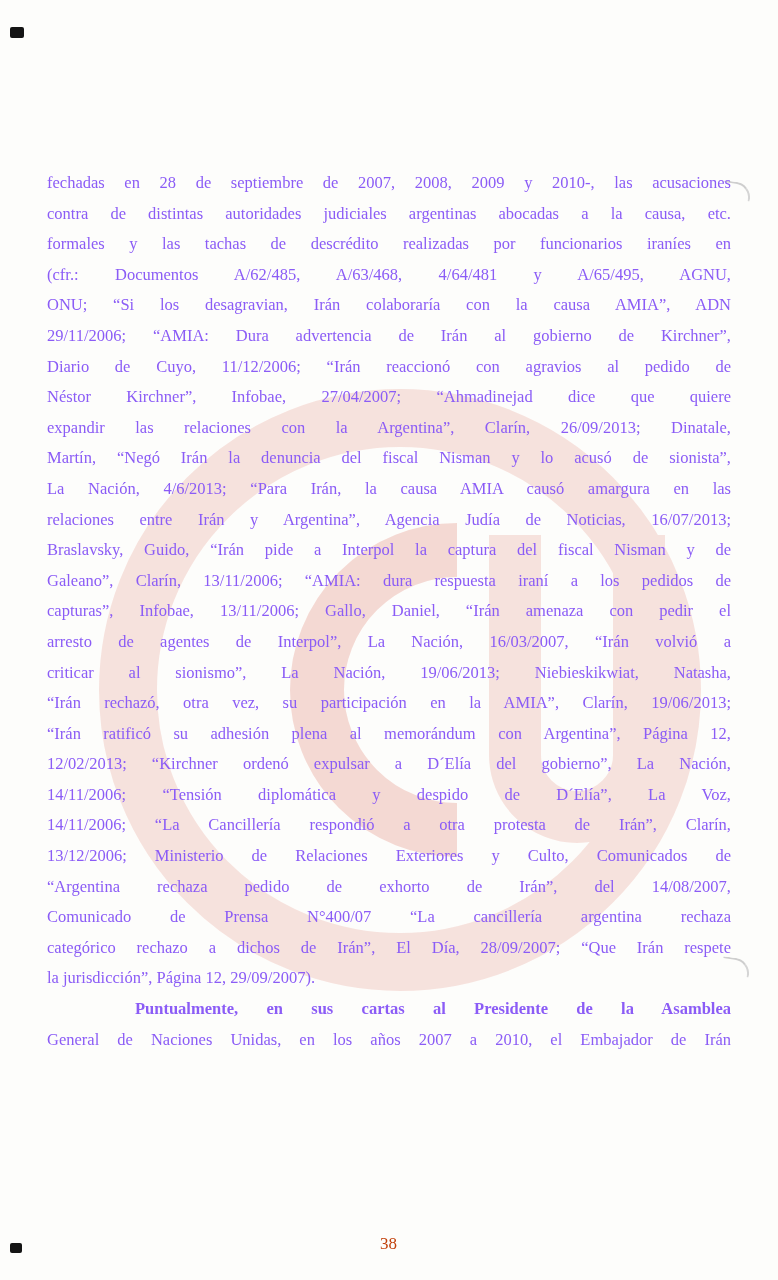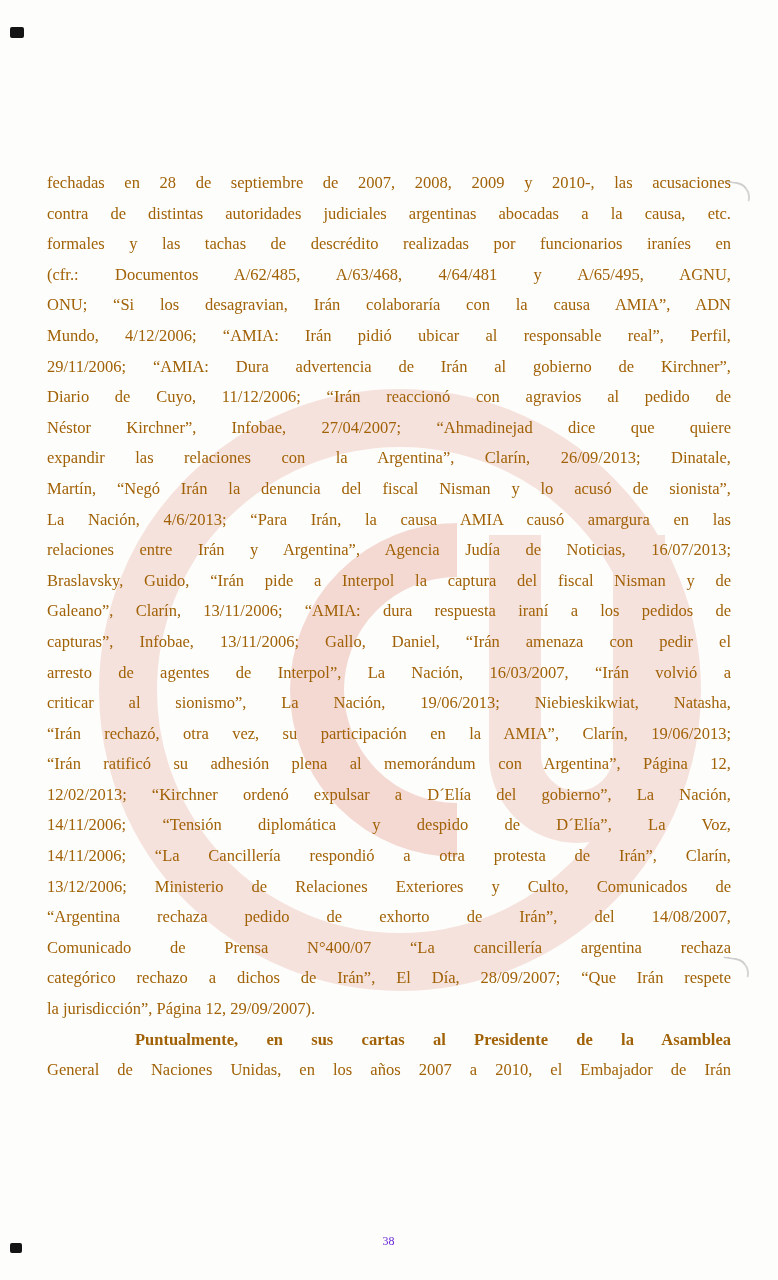--- a/index.html
+++ b/index.html
@@ -28,21 +28,21 @@
     z-index: 0;
     opacity: 0.55;
     pointer-events: none;
   }
   .text-block {
     position: absolute;
     left: 47px;
     top: 168px;
     width: 684px;
     z-index: 1;
-    color: #a16207;
+    color: #8b5cf6;
     font-size: 16.5px;
   }
   .paragraph {
     margin: 0;
   }
   .line {
     line-height: 30.6px;
     text-align: justify;
     text-align-last: justify;
   }
@@ -53,22 +53,22 @@
   .line.indent {
     text-indent: 88px;
     font-weight: bold;
   }
   .page-number {
     position: absolute;
     left: 0;
     right: 1px;
     top: 1234px;
     text-align: center;
-    font-size: 12px;
-    color: #6d28d9;
+    font-size: 17px;
+    color: #c2410c;
     z-index: 1;
   }
   .corner-mark {
     position: absolute;
     background: #141414;
     border-radius: 2px;
     z-index: 2;
   }
   .corner-mark.top {
     left: 10px;
@@ -118,21 +118,20 @@
   <div class="curl-artifact upper"></div>
   <div class="curl-artifact lower"></div>
 
   <div class="text-block">
       <div class="paragraph">
         <div class="line">fechadas en 28 de septiembre de 2007, 2008, 2009 y 2010-, las acusaciones</div>
         <div class="line">contra de distintas autoridades judiciales argentinas abocadas a la causa, etc.</div>
         <div class="line">formales y las tachas de descrédito realizadas por funcionarios iraníes en</div>
         <div class="line">(cfr.: Documentos A/62/485, A/63/468, 4/64/481 y A/65/495, AGNU,</div>
         <div class="line">ONU; “Si los desagravian, Irán colaboraría con la causa AMIA”, ADN</div>
-        <div class="line">Mundo, 4/12/2006; “AMIA: Irán pidió ubicar al responsable real”, Perfil,</div>
         <div class="line">29/11/2006; “AMIA: Dura advertencia de Irán al gobierno de Kirchner”,</div>
         <div class="line">Diario de Cuyo, 11/12/2006; “Irán reaccionó con agravios al pedido de</div>
         <div class="line">Néstor Kirchner”, Infobae, 27/04/2007; “Ahmadinejad dice que quiere</div>
         <div class="line">expandir las relaciones con la Argentina”, Clarín, 26/09/2013; Dinatale,</div>
         <div class="line">Martín, “Negó Irán la denuncia del fiscal Nisman y lo acusó de sionista”,</div>
         <div class="line">La Nación, 4/6/2013; “Para Irán, la causa AMIA causó amargura en las</div>
         <div class="line">relaciones entre Irán y Argentina”, Agencia Judía de Noticias, 16/07/2013;</div>
         <div class="line">Braslavsky, Guido, “Irán pide a Interpol la captura del fiscal Nisman y de</div>
         <div class="line">Galeano”, Clarín, 13/11/2006; “AMIA: dura respuesta iraní a los pedidos de</div>
         <div class="line">capturas”, Infobae, 13/11/2006; Gallo, Daniel, “Irán amenaza con pedir el</div>

